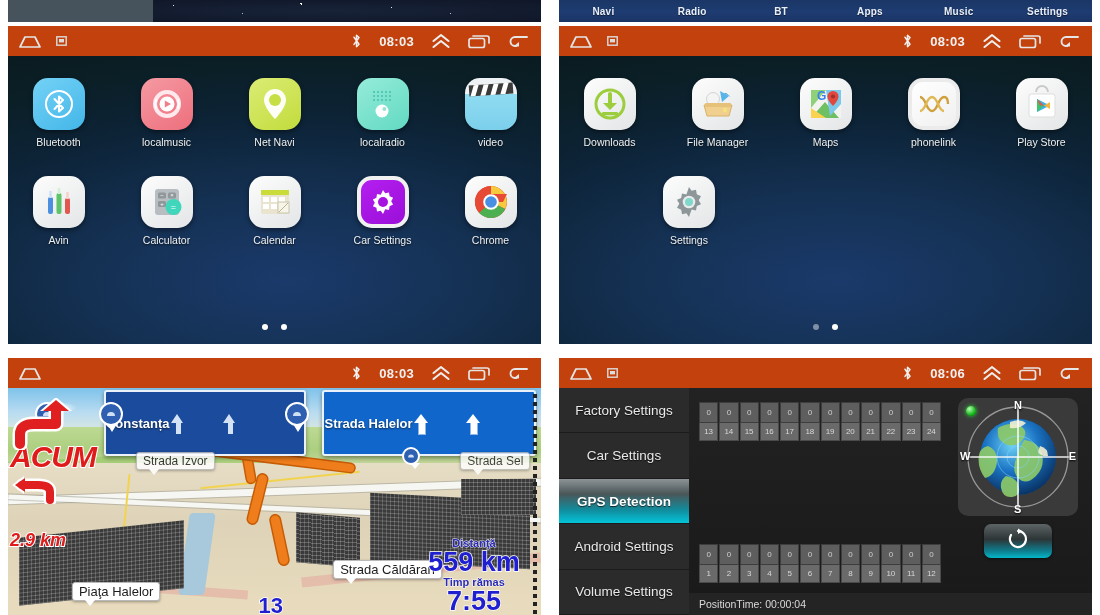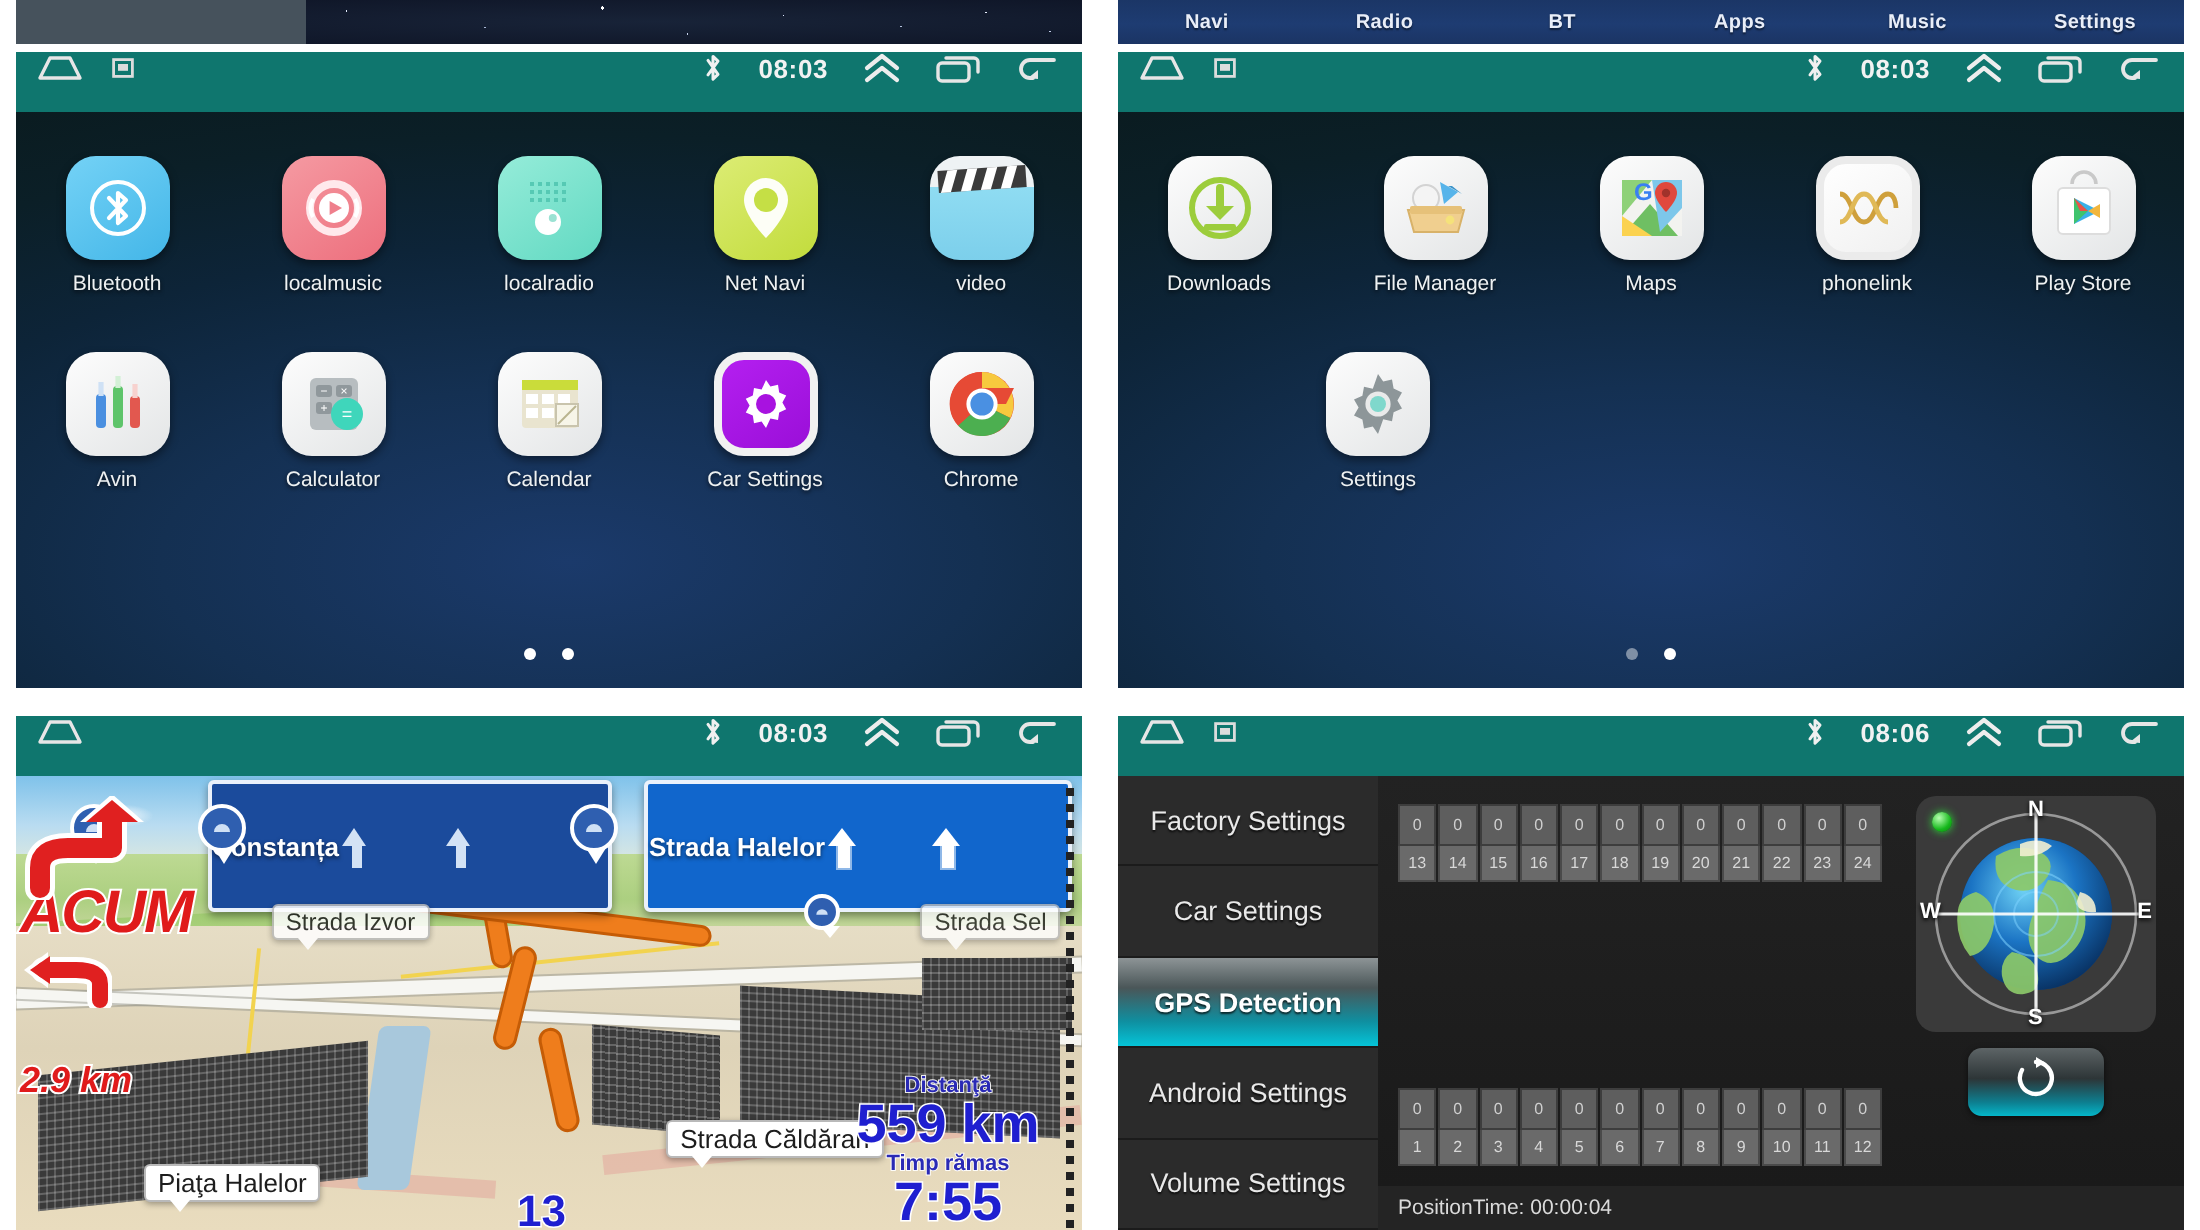--- a/index.html
+++ b/index.html
@@ -5,21 +5,21 @@
   * { box-sizing: border-box; margin:0; padding:0; }
   html,body { width:1100px; height:615px; background:#ffffff; overflow:hidden; }
   body { font-family:"Liberation Sans", sans-serif; }
 
   .page { position:relative; width:964px; height:615px; background:#fff;padding-left:32px; }
 
   
   .screen { position:absolute; overflow:hidden; }
 
   .statusbar {
-    height:30px; background:#0f766e; display:flex; align-items:flex-start;
+    height:30px; background:#c2410c; display:flex; align-items:center;
     padding:0 10px; color:#e8e8e8; position:relative;
   }
   .sb-left { display:flex; align-items:center; gap:14px; }
   .sb-right { position:absolute; right:12px; display:flex; align-items:center; gap:17px; }
   .sb-time { font-size:13px; font-weight:bold; letter-spacing:.3px; color:#f2f2f2; }
 
   .ic { display:inline-block; line-height:0; }
 
   
   .appwrap {
@@ -263,20 +263,29 @@
                 <circle cx="19" cy="19" r="12" fill="none" stroke="#ffe9ec" stroke-width="4"></circle>
                 <circle cx="19" cy="19" r="7.5" fill="#fff"></circle>
                 <path d="M16.8 15.5 L23 19 L16.8 22.5 Z" fill="#ef7f8c"></path>
                 <path d="M8.5 14.5 A9 9 0 0 0 8.5 23.5" fill="none" stroke="#fff" stroke-width="2"></path>
                 <path d="M29.5 14.5 A9 9 0 0 1 29.5 23.5" fill="none" stroke="#fff" stroke-width="2"></path>
               </svg>
           </div>
           <span class="label">localmusic</span>
         </div>
         <div class="cell">
+          <div class="tile" style="background:linear-gradient(145deg,#dcec74,#c2dc3c);">
+            <svg width="34" height="38" viewBox="0 0 34 38">
+                <path d="M17 4 a11 11 0 0 1 11 11 c0 8-11 19-11 19 S6 23 6 15 A11 11 0 0 1 17 4 Z" fill="#ffffff" opacity="0.95"></path>
+                <circle cx="17" cy="15" r="6" fill="#c5df45"></circle>
+              </svg>
+          </div>
+          <span class="label">Net Navi</span>
+        </div>
+        <div class="cell">
           <div class="tile" style="background:linear-gradient(145deg,#95ecd9,#62d9c2);">
             <svg width="40" height="40" viewBox="0 0 40 40">
               <g fill="#56c9b4">
                 <rect x="10" y="7" width="2" height="2"></rect>
                   <rect x="14" y="7" width="2" height="2"></rect>
                   <rect x="18" y="7" width="2" height="2"></rect>
                   <rect x="22" y="7" width="2" height="2"></rect>
                   <rect x="26" y="7" width="2" height="2"></rect>
                 <rect x="10" y="11" width="2" height="2"></rect>
                   <rect x="14" y="11" width="2" height="2"></rect>
@@ -287,29 +296,20 @@
                   <rect x="14" y="15" width="2" height="2"></rect>
                   <rect x="18" y="15" width="2" height="2"></rect>
                   <rect x="22" y="15" width="2" height="2"></rect>
                   <rect x="26" y="15" width="2" height="2"></rect>
               </g>
               <circle cx="19" cy="27" r="6.5" fill="#ffffff"></circle>
                 <circle cx="21.4" cy="25" r="2" fill="#9be2d3"></circle>
             </svg>
           </div>
           <span class="label">localradio</span>
-        </div>
-        <div class="cell">
-          <div class="tile" style="background:linear-gradient(145deg,#dcec74,#c2dc3c);">
-            <svg width="34" height="38" viewBox="0 0 34 38">
-                <path d="M17 4 a11 11 0 0 1 11 11 c0 8-11 19-11 19 S6 23 6 15 A11 11 0 0 1 17 4 Z" fill="#ffffff" opacity="0.95"></path>
-                <circle cx="17" cy="15" r="6" fill="#c5df45"></circle>
-              </svg>
-          </div>
-          <span class="label">Net Navi</span>
         </div>
         <div class="cell">
           <div class="tile" style="background:linear-gradient(180deg,#eef2f4 0%,#eef2f4 30%,#8fdcf2 30%,#7ccfeb 100%);">
             <svg width="52" height="52" viewBox="0 0 52 52">
               <rect x="4" y="6" width="44" height="11" fill="#3b3b3b" transform="rotate(-4 26 11)"></rect>
               <g fill="#ffffff" transform="rotate(-4 26 11)">
                 <polygon points="9,6 14,6 10,17 5,17"></polygon>
                   <polygon points="19,6 24,6 20,17 15,17"></polygon>
                 <polygon points="29,6 34,6 30,17 25,17"></polygon>
                   <polygon points="39,6 44,6 40,17 35,17"></polygon>

